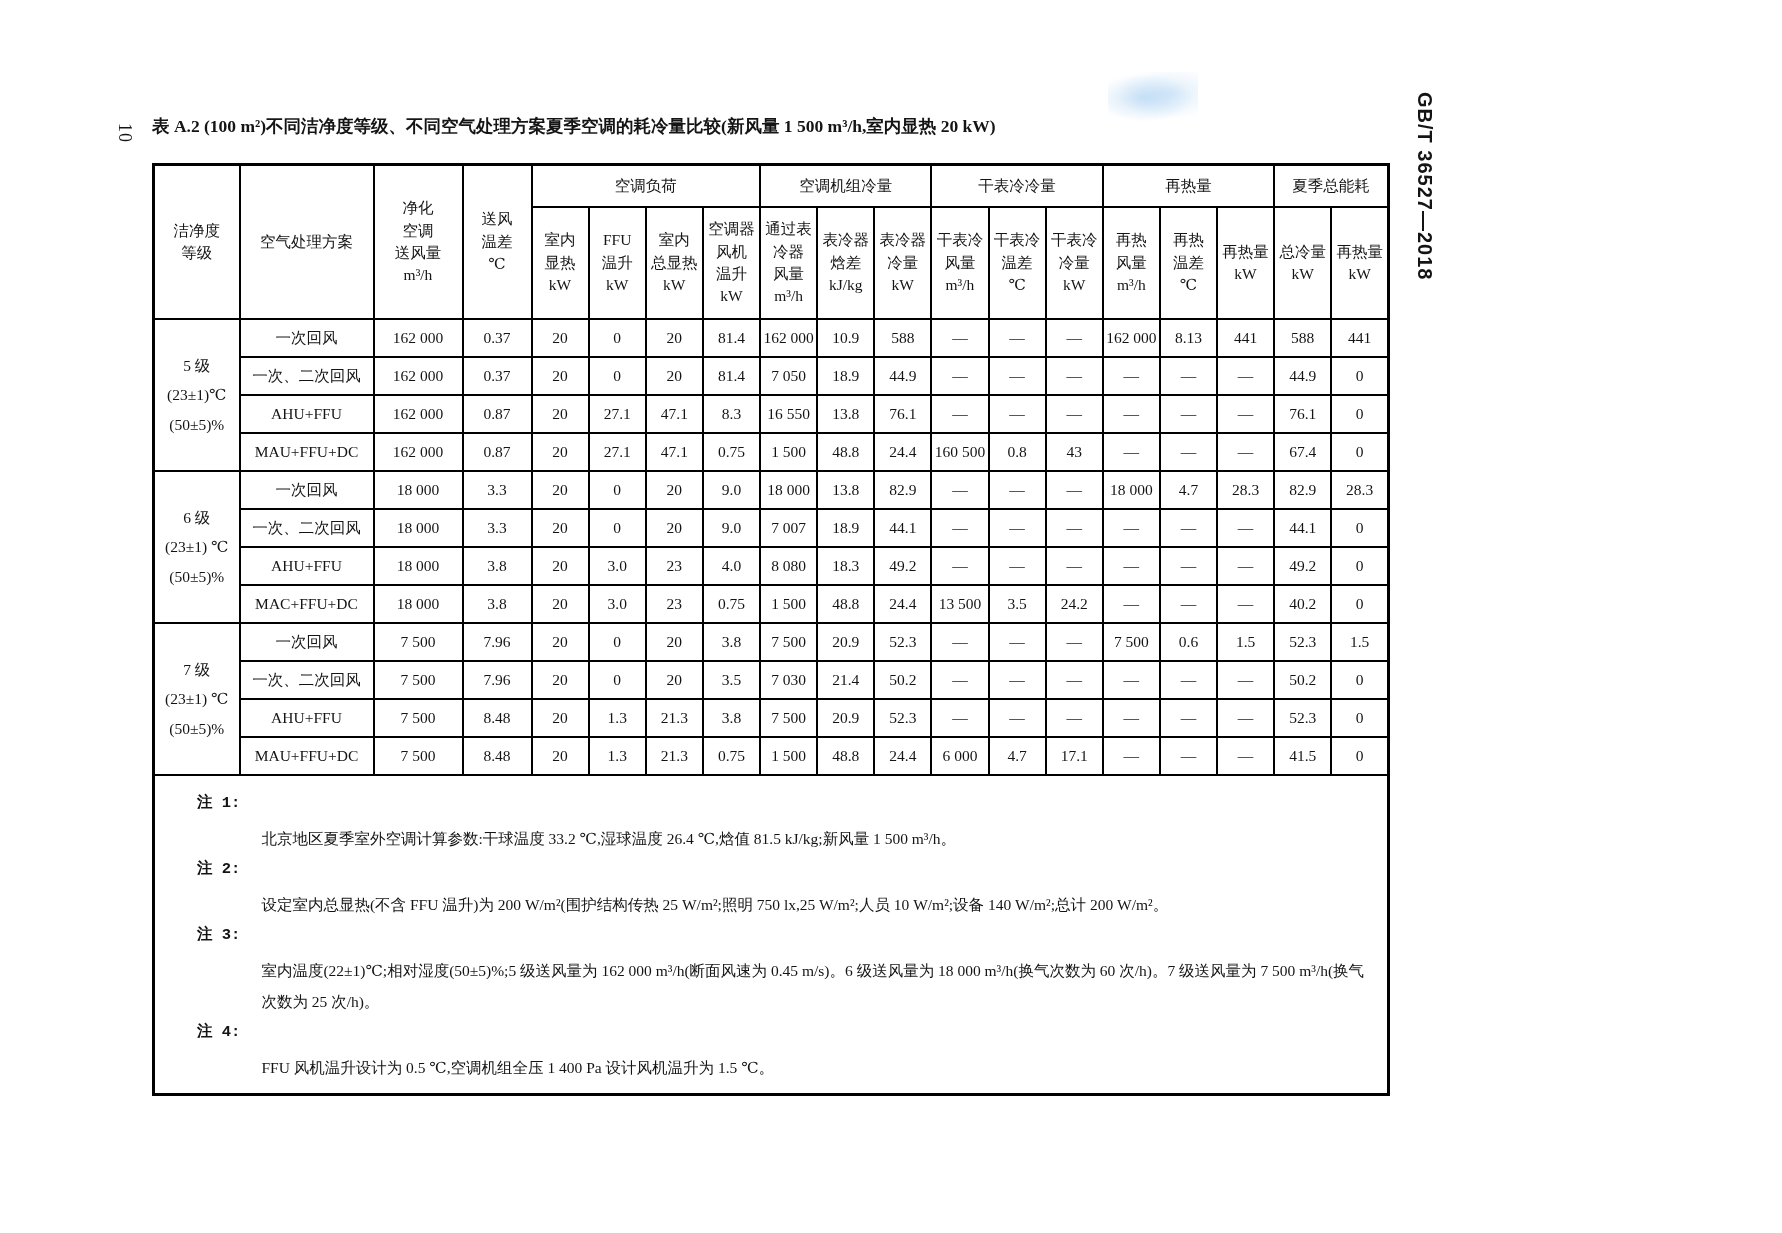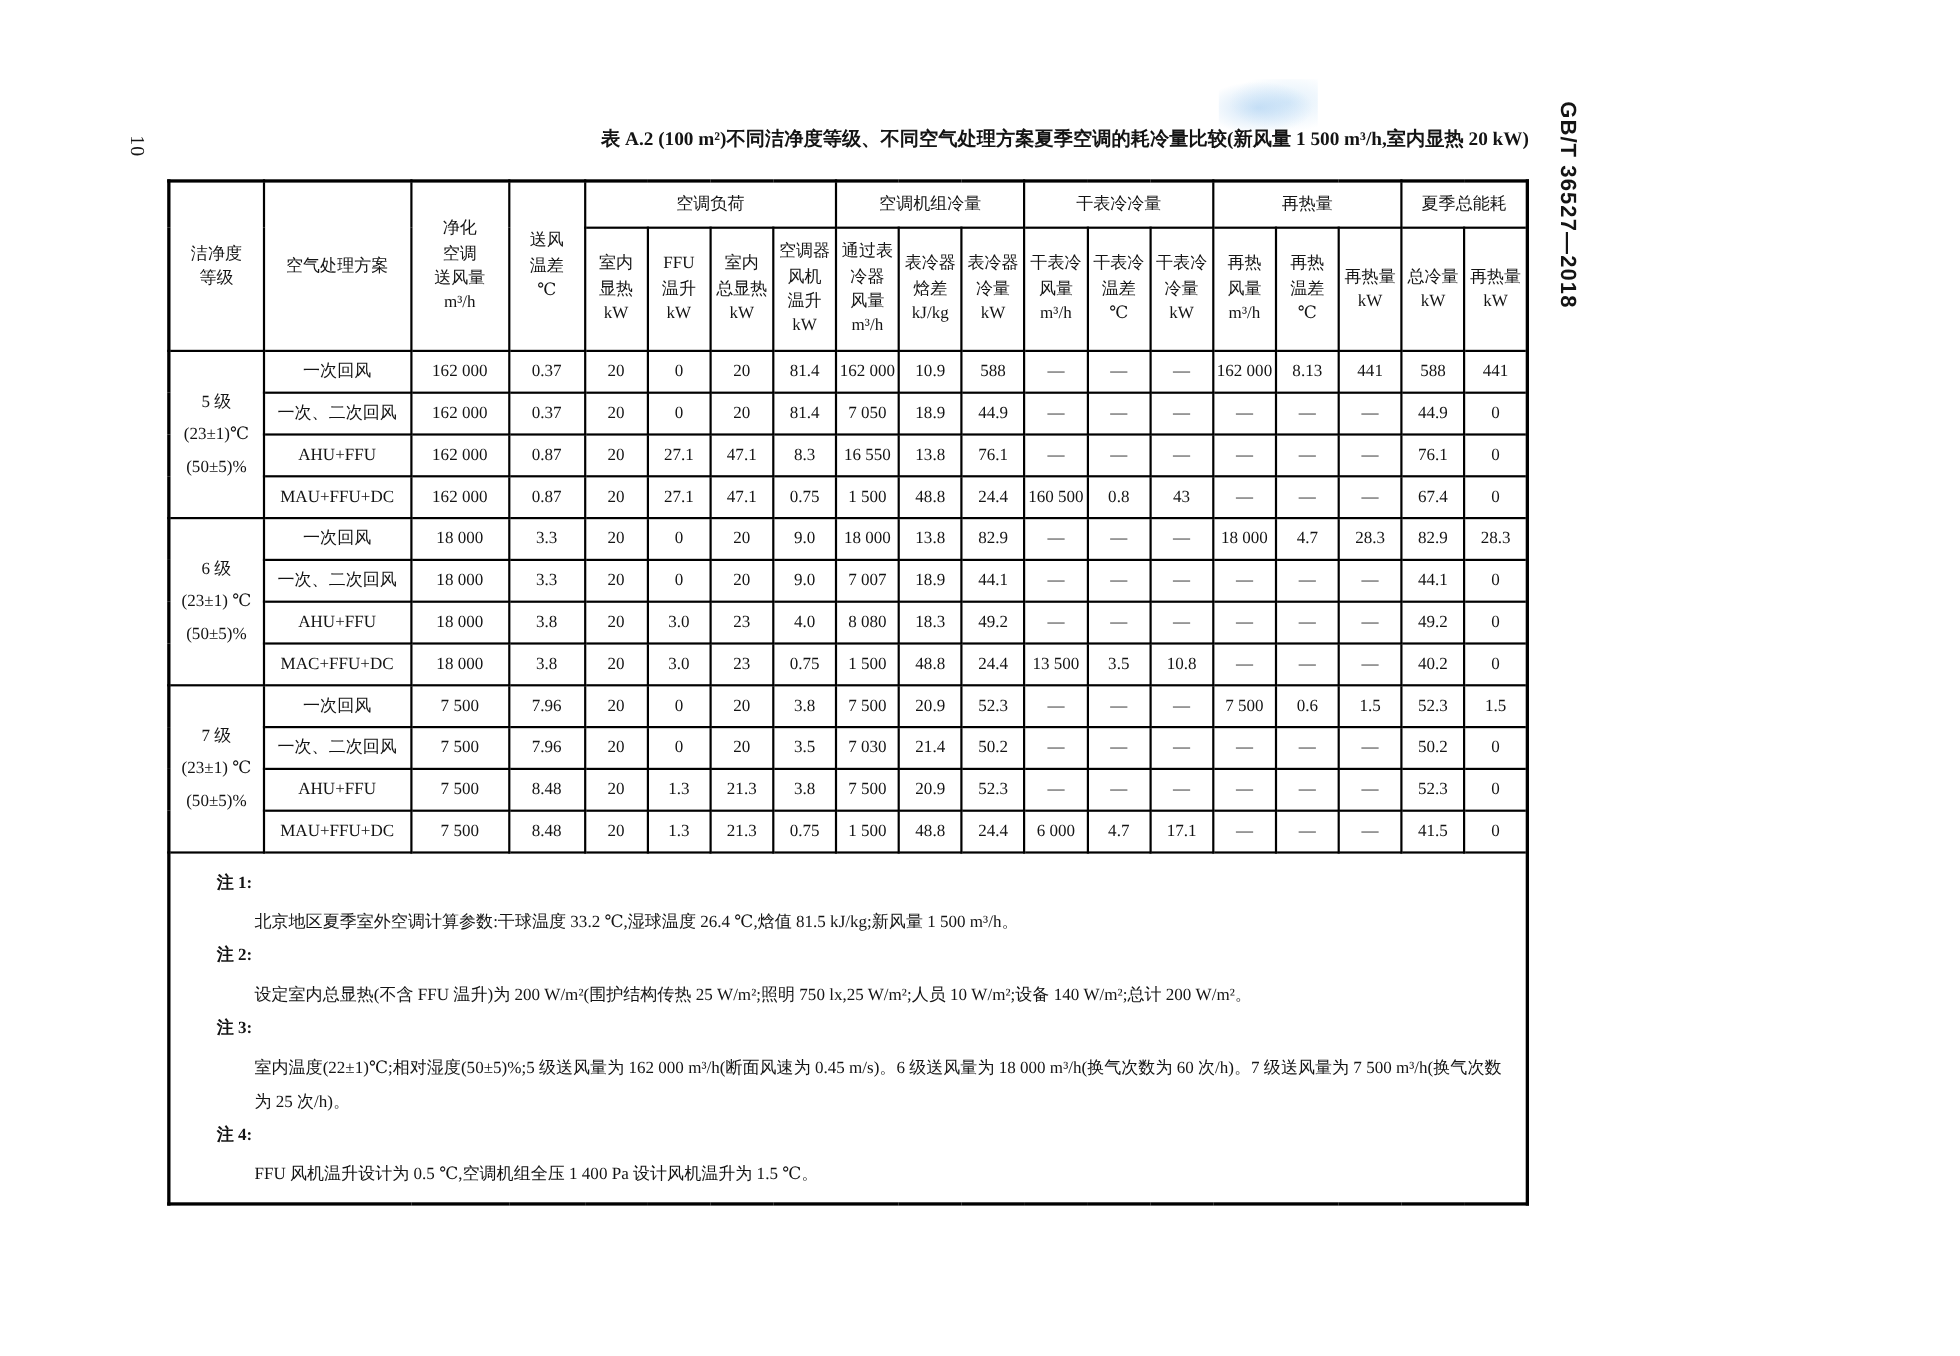--- a/index.html
+++ b/index.html
@@ -19,41 +19,41 @@
     font-weight:bold; font-size:20px; white-space:nowrap; letter-spacing:1px;
     font-family:"Liberation Sans","DejaVu Sans",sans-serif;
   }
   .watermark {
     position:absolute; left:1108px; top:72px; width:90px; height:52px;
     background:radial-gradient(ellipse at 40% 50%, rgba(130,185,235,0.40), rgba(130,185,235,0) 65%),
                radial-gradient(ellipse at 70% 40%, rgba(150,200,240,0.30), rgba(150,200,240,0) 60%);
   }
   .table-title {
     position:absolute; left:152px; top:114px; width:1238px;
-    text-align:right; font-weight:bold; font-size:17.5px;
+    text-align:left; font-weight:bold; font-size:17.5px;
   }
   table.doc-table {
     position:absolute; left:152px; top:163px; width:1238px;
     border-collapse:collapse; table-layout:fixed;
     border:3px solid #000;
   }
   .doc-table th, .doc-table td {
     border:2px solid #000; padding:0 2px; text-align:center; vertical-align:middle;
     font-size:15.5px; font-weight:normal; white-space:pre-line; line-height:1.45;
   }
   .doc-table thead tr.group-row th { height:40px;border-radius:11px; }
   .doc-table thead tr.leaf-row th { height:110px; }
   .doc-table tbody td { height:36px; }
   .doc-table td.level-cell { line-height:1.9; }
   .doc-table td.notes-cell {
     height:178px; text-align:left; vertical-align:top; padding:12px 18px 10px 42px;
     white-space:normal;
   }
   .note-item { display:flex; font-size:15.5px; line-height:1.95; }
-  .note-label { font-weight:bold; white-space:nowrap; margin-right:2px; }
+  .note-label { font-weight:bold; white-space:nowrap; margin-right:21px;font-family:Liberation Mono, monospace; }
   .note-text { flex:1;margin-top:36px; }
 </style>
 </head>
 <body>
 
 <div class="page">
   <div class="watermark"></div>
   <span class="folio">10</span>
   <span class="std-code">GB/T 36527—2018</span>
   <div class="table-title">表 A.2  (100 m²)不同洁净度等级、不同空气处理方案夏季空调的耗冷量比较(新风量 1 500 m³/h,室内显热 20 kW)</div>
@@ -298,21 +298,21 @@
           <td>3.8</td>
           <td>20</td>
           <td>3.0</td>
           <td>23</td>
           <td>0.75</td>
           <td>1 500</td>
           <td>48.8</td>
           <td>24.4</td>
           <td>13 500</td>
           <td>3.5</td>
-          <td>10.8</td>
+          <td>24.2</td>
           <td>—</td>
           <td>—</td>
           <td>—</td>
           <td>40.2</td>
           <td>0</td>
         </tr>
         <tr>
           <td rowspan="4" class="level-cell">7 级
 (23±1) ℃
 (50±5)%</td>

